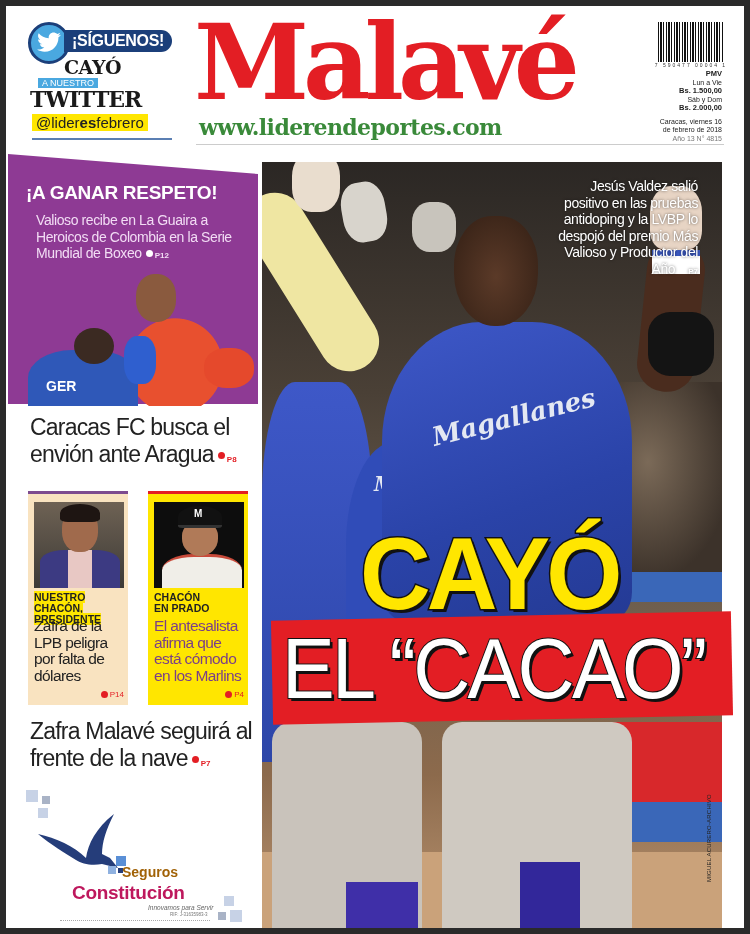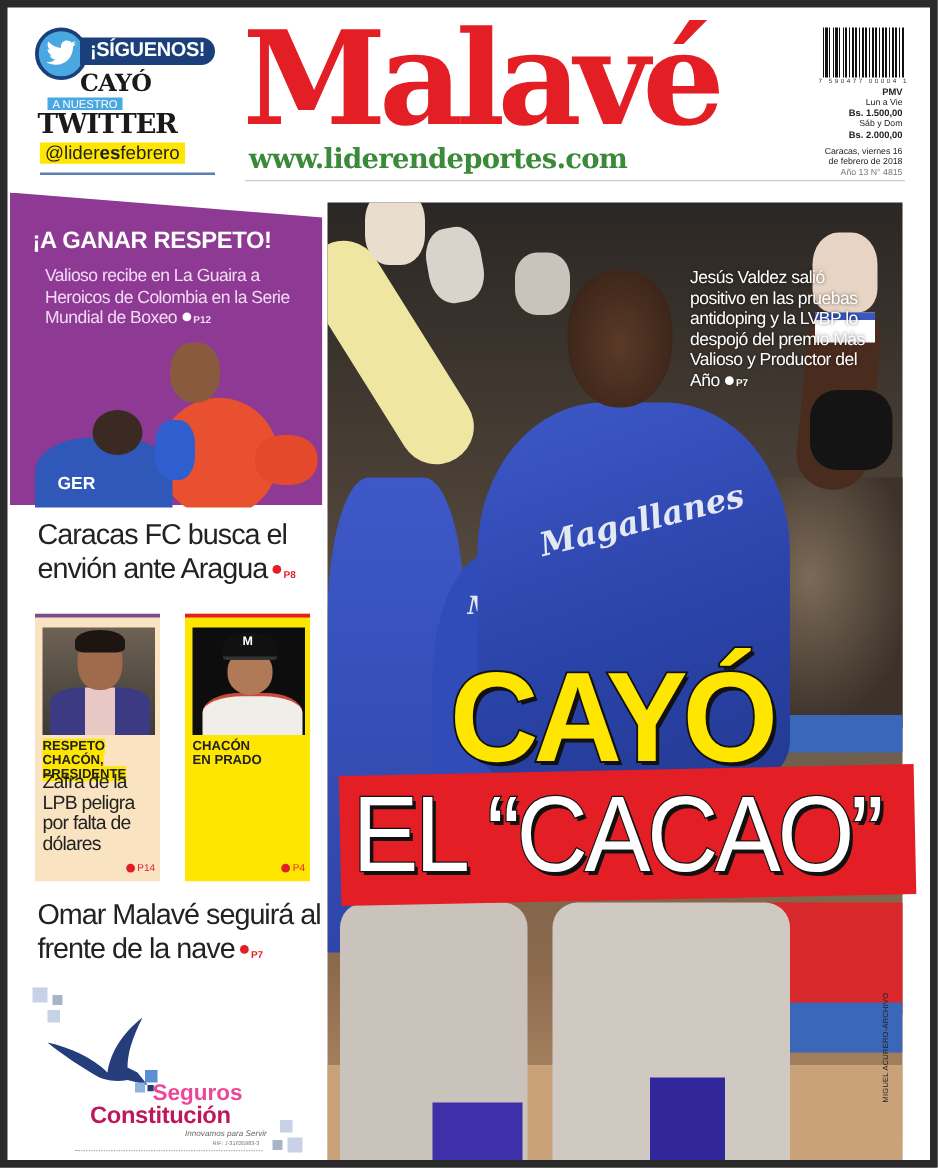--- a/index.html
+++ b/index.html
@@ -75,21 +75,21 @@
   .c1 .card-text { color: #222; }
   .c2 .card-text { color: #7a3f88; }
   .card-pg { position: absolute; right: 4px; bottom: 6px; color: #e31e24; font-size: 8px; font-weight: 400; }
 
   .head2 { position: absolute; left: 24px; top: 712px; font-size: 23px; line-height: 27px; color: #222; letter-spacing: -0.8px; width: 232px; }
 
   
   .ad { position: absolute; left: 16px; top: 784px; width: 230px; height: 136px; }
   .ad-sq { position: absolute; background: #c7d2e6; }
   .ad-eagle { position: absolute; left: 14px; top: 24px; width: 90px; height: 56px; }
-  .ad-seguros { position: absolute; left: 100px; top: 74px; font-weight: 700; font-size: 18px; color: #ec4899; }
+  .ad-seguros { position: absolute; left: 100px; top: 74px; font-weight: 700; font-size: 14px; color: #a16207; }
   .ad-const { position: absolute; left: 50px; top: 92px; font-weight: 700; font-size: 19px; color: #be185d; letter-spacing: -0.3px; }
   .ad-tag { position: absolute; left: 126px; top: 114px; font-style: italic; font-size: 6.5px; color: #666; }
   .ad-rif { position: absolute; left: 148px; top: 122px; font-size: 4.5px; color: #777; }
   .ad-fine { position: absolute; left: 38px; top: 130px; width: 150px; height: 1px; border-top: 1px dotted #aaa; }
   .ad-dots { position: absolute; left: 84px; top: 70px; }
 
   
   .main-photo { position: absolute; left: 256px; top: 156px; width: 460px; height: 766px; overflow: hidden; background: linear-gradient(180deg, #2b2724 0%, #4a4036 30%, #6b5d4e 55%, #8c6a4c 80%, #b89370 100%); }
   .mp-crowd { position: absolute; left: 330px; top: 220px; width: 140px; height: 200px; background: radial-gradient(ellipse at 40% 40%, #7b6a58 0%, #3c322a 70%); }
   .mp-banner-blue { position: absolute; left: 360px; top: 410px; width: 110px; height: 30px; background: #3a67b8; }
@@ -108,21 +108,21 @@
   .mp-glove1 { position: absolute; left: 80px; top: 20px; width: 44px; height: 60px; background: #d8d4cc; border-radius: 40%; transform: rotate(-10deg); }
   .mp-glove2 { position: absolute; left: 150px; top: 40px; width: 44px; height: 50px; background: #c8c4bc; border-radius: 40%; }
   .mp-teammate-l { position: absolute; left: 0; top: 220px; width: 110px; height: 380px; background: linear-gradient(180deg, #3e58c8 0%, #2d46a8 100%); border-radius: 30% 30% 0 0; }
   .mp-teammate-mid { position: absolute; left: 84px; top: 280px; width: 120px; height: 260px; background: #304cb8; border-radius: 40% 40% 0 0; }
   .mp-mid-text { position: absolute; left: 112px; top: 310px; color: #e4e8f2; font-family: "DejaVu Serif", serif; font-style: italic; font-weight: 700; font-size: 20px; }
   .mp-pants-a { position: absolute; left: 10px; top: 560px; width: 150px; height: 210px; background: #c9c3bb; border-radius: 20px 20px 0 0; }
   .mp-pants-b { position: absolute; left: 180px; top: 560px; width: 190px; height: 210px; background: #cfc9c1; border-radius: 20px 20px 0 0; }
   .mp-sock1 { position: absolute; left: 84px; top: 720px; width: 72px; height: 50px; background: #3f2fa8; }
   .mp-sock2 { position: absolute; left: 258px; top: 700px; width: 60px; height: 70px; background: #32279a; }
 
-  .caption { position: absolute; left: 290px; top: 16px; width: 146px; color: #fff; font-size: 14px; line-height: 16.5px; letter-spacing: -0.4px; text-shadow: 0 0 3px rgba(0,0,0,0.6); margin-top: 35px; }
+  .caption { position: absolute; left: 290px; top: 16px; width: 146px; text-align: right; color: #fff; font-size: 14px; line-height: 16.5px; letter-spacing: -0.4px; text-shadow: 0 0 3px rgba(0,0,0,0.6); }
   .credit { position: absolute; left: 444px; top: 720px; transform: rotate(-90deg); transform-origin: left top; font-size: 6px; color: #222; letter-spacing: 0.2px; white-space: nowrap; }
 
   .cayo { position: absolute; left: 354px; top: 518px; font-family: "Liberation Sans", sans-serif; font-weight: 900; font-size: 102px; line-height: 100px; color: #ffe600; letter-spacing: -4px; -webkit-text-stroke: 3px #111; paint-order: stroke fill; text-shadow: 3px 3px 0 #111; transform: scaleX(0.96); transform-origin: left; }
   .red-bar { position: absolute; left: 266px; top: 610px; width: 460px; height: 104px; background: #e31e24; transform: rotate(-1.2deg); }
   .cacao { position: absolute; left: 276px; top: 614px; font-family: "Liberation Sans", sans-serif; font-weight: 400; font-size: 86px; line-height: 96px; color: #fff; letter-spacing: -3px; -webkit-text-stroke: 2px #111; paint-order: stroke fill; text-shadow: 3px 3px 0 #111; white-space: nowrap; transform: scaleX(0.92); transform-origin: left; }
 </style>
 </head>
 <body>
 
 <div class="page">
@@ -174,37 +174,38 @@
 
   <div class="head1"><span>Caracas FC busca el envión ante Aragua</span><span class="dot red"></span><span class="pg">P8</span></div>
 
   <div class="card c1">
     <div class="card-photo">
       <div class="p1-suit"></div>
         <div class="p1-shirt"></div>
         <div class="p1-head"></div>
         <div class="p1-hair"></div>
     </div>
-    <div class="card-kicker"><span>RESPETO CHACÓN,</span><br><span>PRESIDENTE</span></div>
+    <div class="card-kicker"><span>NUESTRO CHACÓN,</span><br><span>PRESIDENTE</span></div>
     <div class="card-text">Zafra de la LPB peligra por falta de dólares</div>
     <div class="card-pg"><span class="dot red"></span><span>P14</span></div>
   </div>
 
   <div class="card c2">
     <div class="card-photo">
       <div class="p2-shirt"></div>
         <div class="p2-head"></div>
         <div class="p2-cap"></div>
       <div class="p2-logo">M</div>
     </div>
     <div class="card-kicker"><span>CHACÓN</span><br><span>EN PRADO</span></div>
+    <div class="card-text">El antesalista afirma que está cómodo en los Marlins</div>
     <div class="card-pg"><span class="dot red"></span><span>P4</span></div>
   </div>
 
-  <div class="head2"><span>Omar Malavé seguirá al frente de la nave</span><span class="dot red"></span><span class="pg">P7</span></div>
+  <div class="head2"><span>Zafra Malavé seguirá al frente de la nave</span><span class="dot red"></span><span class="pg">P7</span></div>
 
   <div class="ad">
     <div class="ad-sq" style="left:4px;top:0;width:12px;height:12px;"></div>
     <div class="ad-sq" style="left:20px;top:6px;width:8px;height:8px;background:#a9b3c6;"></div>
     <div class="ad-sq" style="left:16px;top:18px;width:10px;height:10px;"></div>
     <svg class="ad-eagle" viewBox="0 0 90 56">
         <path fill="#253d7a" d="M2 20 C20 24 38 32 50 44 C52 30 60 14 78 0 C70 16 66 28 66 40 L74 44 L82 54 L66 50 C56 52 46 50 40 46 C30 40 14 30 2 20 Z"></path>
       </svg>
     <div class="ad-dots">
       <div class="ad-sq" style="left:10px;top:-4px;width:10px;height:10px;background:#5a8fd6;"></div>

